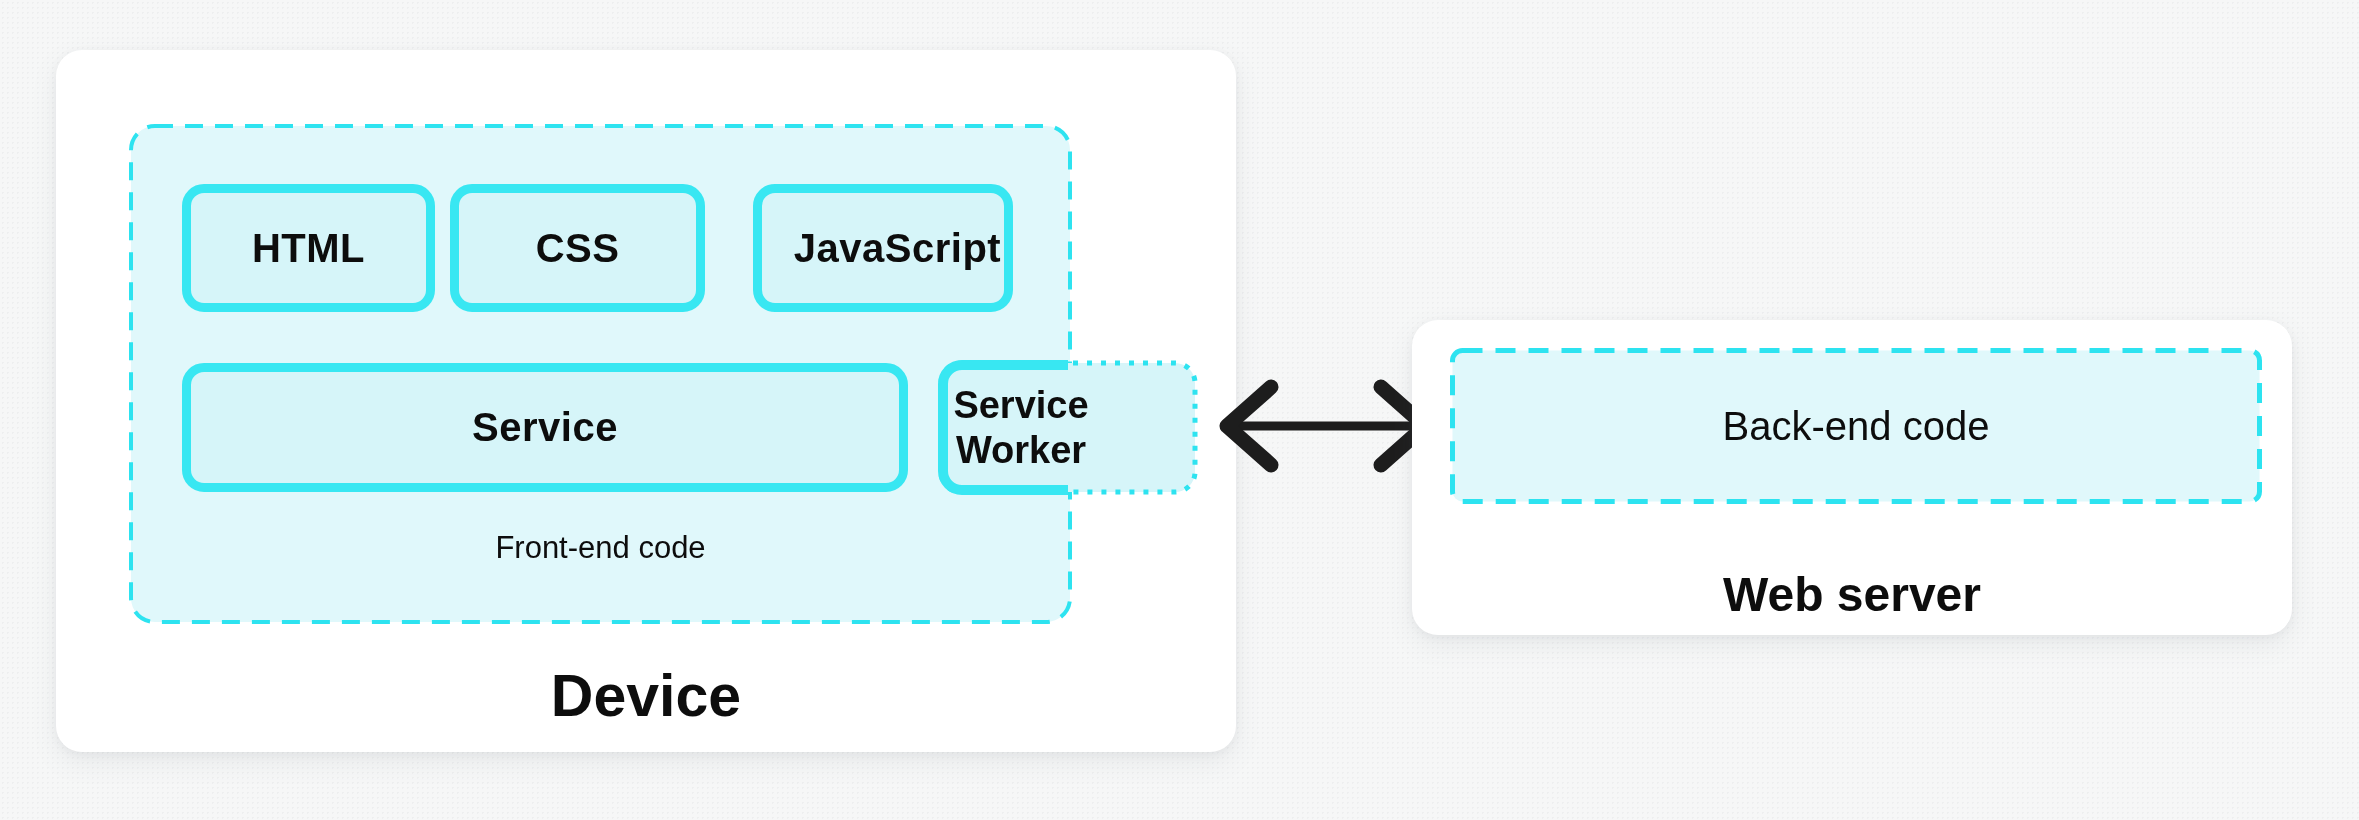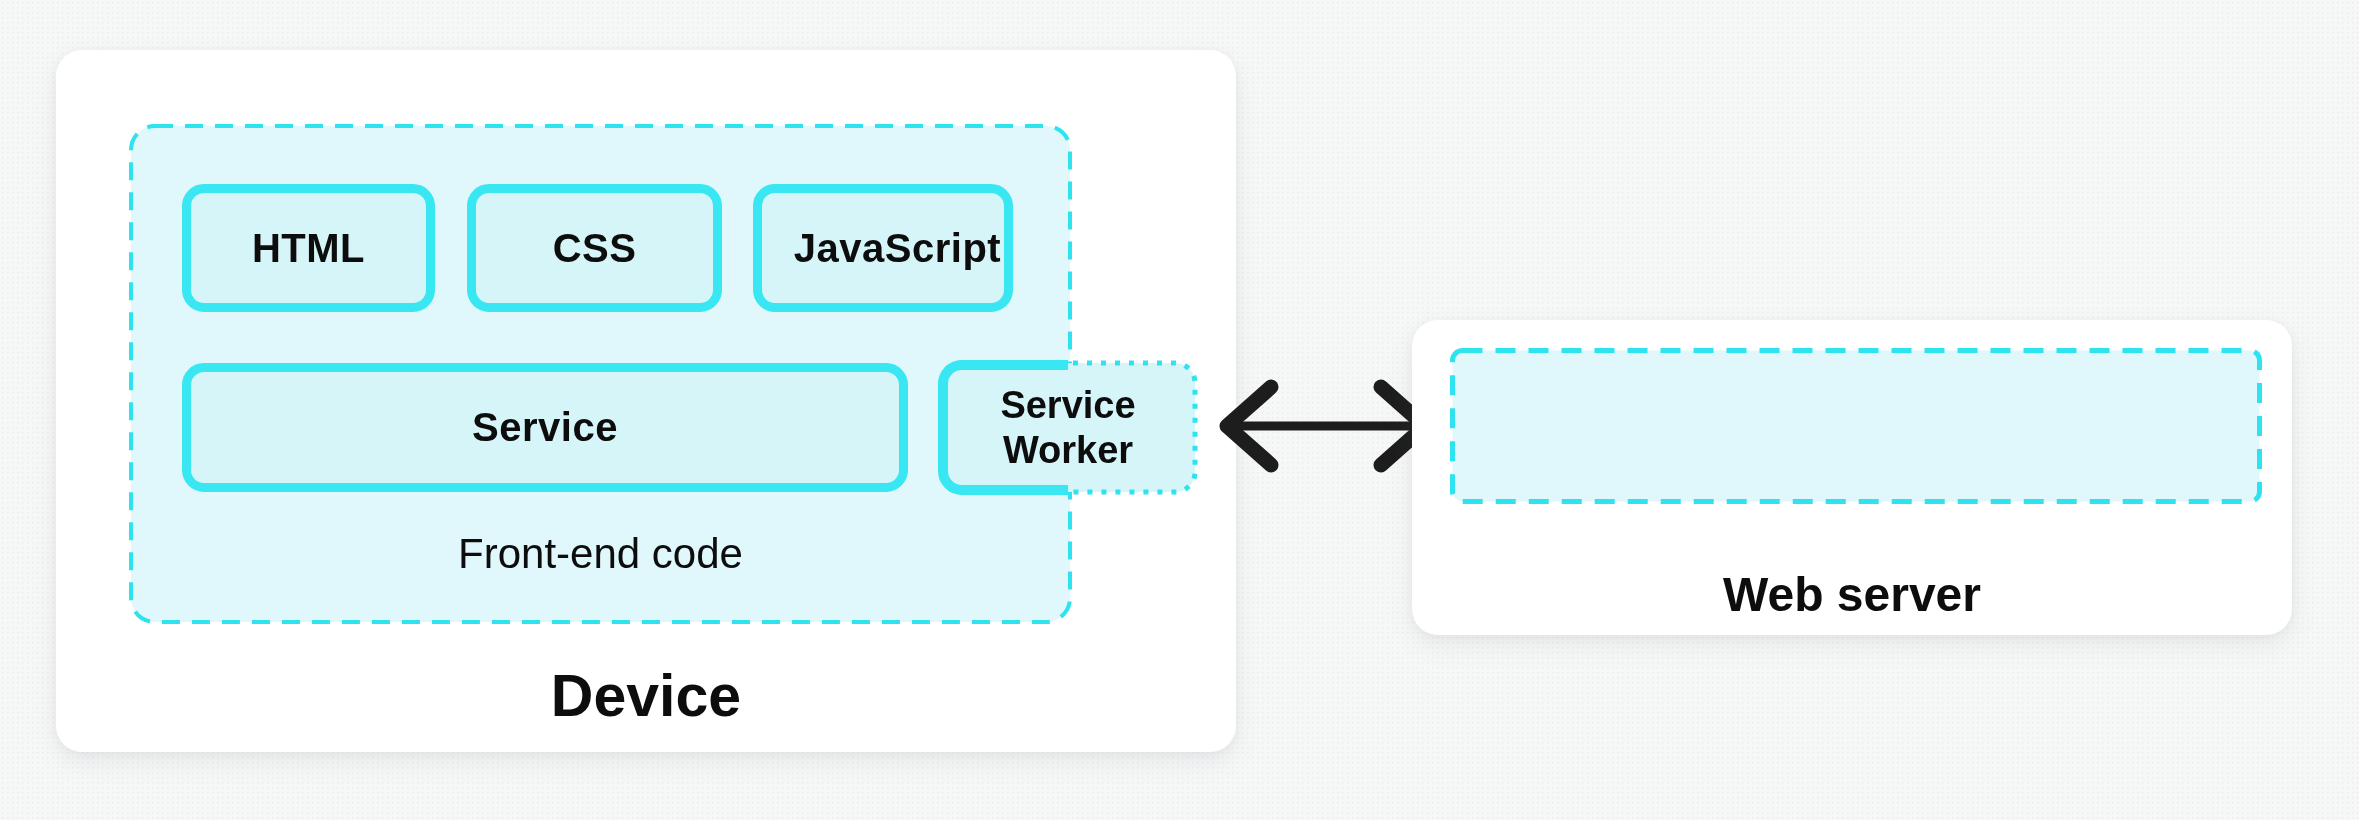--- a/index.html
+++ b/index.html
@@ -42,43 +42,43 @@
     align-items: center;
     justify-content: center;
     font-weight: bold;
     font-size: 40px;
     letter-spacing: 0.5px;
     color: #0d0d0d;
     box-sizing: border-box;
     text-align: center;
   }
   #html-box       { left: 182px; top: 184px; width: 253px; height: 128px; }
-  #css-box        { left: 467px; top: 184px; width: 255px; height: 128px; text-align: center; }
+  #css-box        { left: 450px; top: 184px; width: 255px; height: 128px; text-align: center; }
   #javascript-box { left: 753px; top: 184px; width: 260px; height: 128px; padding-left: 29px; }
   #manifest-box   { left: 182px; top: 363px; width: 726px; height: 129px; }
 
   
   #service-worker-svg { left: 936px; top: 358px; }
   #service-worker-label {
-    left: 941px; top: 363px; width: 254px; height: 129px;
+    left: 894px; top: 363px; width: 254px; height: 129px;
     display: flex; align-items: center; justify-content: center;
     text-align: center;
     font-weight: bold; font-size: 38px; line-height: 1.18;
     color: #0d0d0d;
   }
 
   #frontend-svg { left: 129px; top: 124px; }
   #backend-svg  { left: 1450px; top: 348px; }
 
   .caption {
     position: absolute;
     text-align: center;
     color: #0d0d0d;
   }
-  #frontend-label { left: 129px;  top: 530px; width: 943px; font-size: 42px; }
+  #frontend-label { left: 129px;  top: 530px; width: 943px; font-size: 31px; }
   #device-label   { left: 56px;   top: 662px; width: 1180px; font-size: 59px; font-weight: bold; }
   #backend-label  { left: 1450px; top: 348px; width: 812px; height: 156px;
                     display: flex; align-items: center; justify-content: center;
                     font-size: 40px; }
   #server-label   { left: 1412px; top: 545px; width: 880px; font-size: 48px; font-weight: bold; margin-top: 22px; }
 
   #connection-arrow { left: 1211px; top: 378px; }
 </style>
 </head>
 <body>
@@ -126,15 +126,16 @@
       <polyline points="60,9 16,48 60,87" stroke-width="15"></polyline>
       <polyline points="170,9 214,48 170,87" stroke-width="15"></polyline>
     </g>
   </svg>
 
   <div class="panel" id="server-panel"></div>
 
   <svg class="abs" id="backend-svg" width="812" height="156" viewBox="0 0 812 156" aria-hidden="true">
     <rect x="2.5" y="2.5" width="807" height="151" rx="10" ry="10" fill="#e0f8fb" stroke="#2de3f0" stroke-width="5" stroke-dasharray="20 13"></rect>
   </svg>
+  <div class="caption" id="backend-label">Back-end code</div>
   <div class="caption" id="server-label">Web server</div>
 
 </div>
 
 </body></html>

